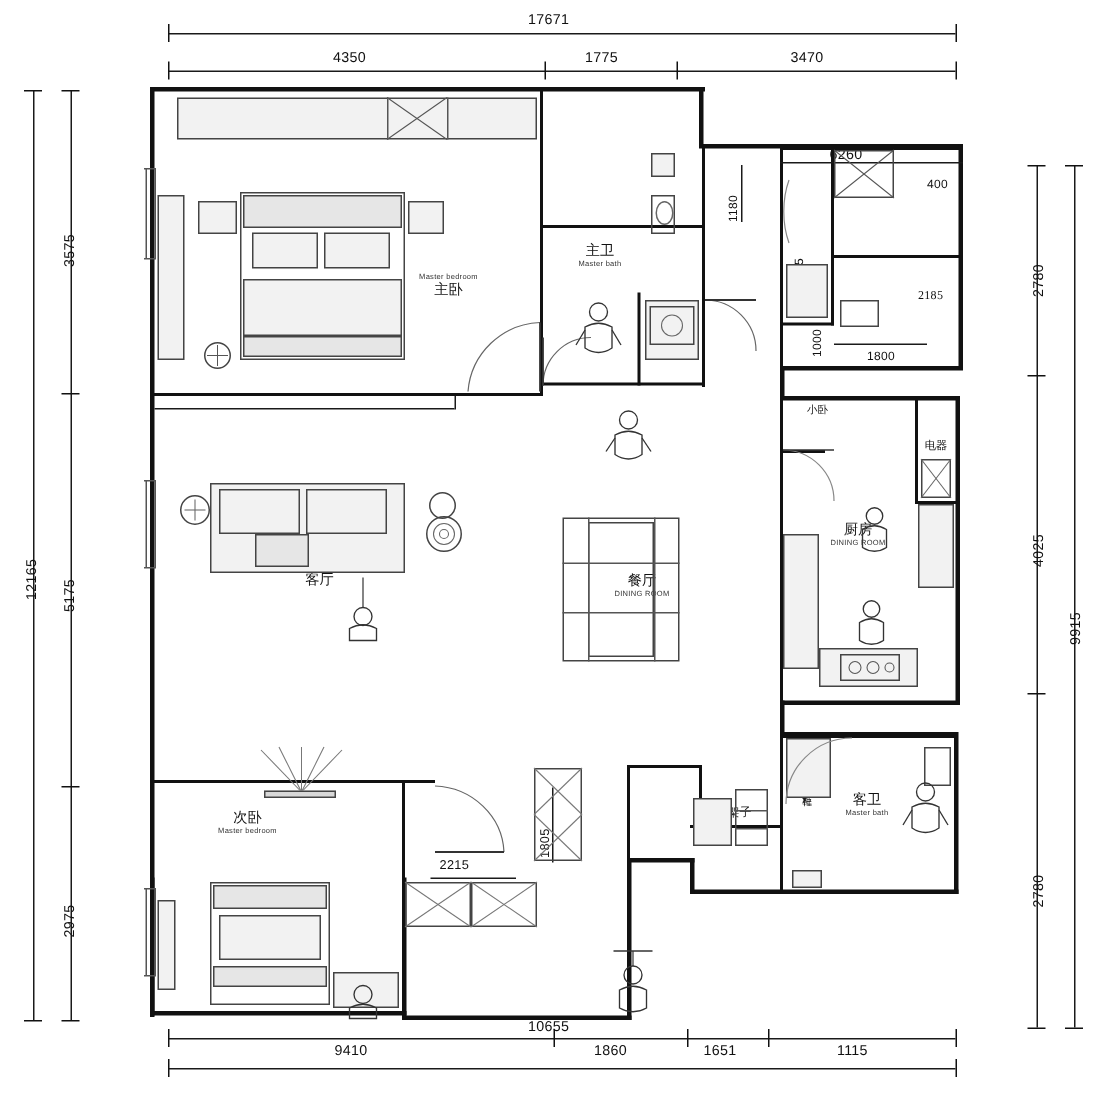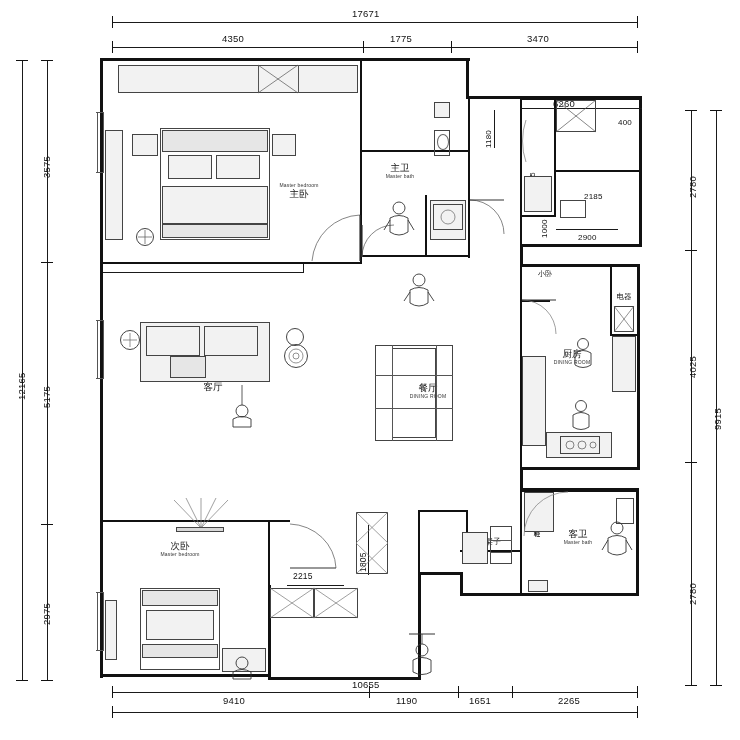--- a/index.html
+++ b/index.html
@@ -59,23 +59,23 @@
   <div class="tick" style="left:637px;top:706px;height:12px;"></div>
   <div class="dim" style="left:352px;top:679px;">10655</div>
 
   <div class="hline" style="left:112px;top:692px;width:525px;"></div>
   <div class="tick" style="left:112px;top:686px;height:12px;"></div>
   <div class="tick" style="left:369px;top:686px;height:12px;"></div>
   <div class="tick" style="left:458px;top:686px;height:12px;"></div>
   <div class="tick" style="left:512px;top:686px;height:12px;"></div>
   <div class="tick" style="left:637px;top:686px;height:12px;"></div>
   <div class="dim" style="left:223px;top:695px;">9410</div>
-  <div class="dim" style="left:396px;top:695px;">1190</div>
+  <div class="dim" style="left:396px;top:695px;">1860</div>
   <div class="dim" style="left:469px;top:695px;">1651</div>
-  <div class="dim" style="left:558px;top:695px;">2265</div>
+  <div class="dim" style="left:558px;top:695px;">1115</div>
 
   <div class="vline" style="left:22px;top:60px;height:620px;"></div>
   <div class="tickh" style="left:16px;top:60px;width:12px;"></div>
   <div class="tickh" style="left:16px;top:680px;width:12px;"></div>
   <div class="dim v" style="left:16px;top:400px;transform:rotate(-90deg);">12165</div>
 
   <div class="vline" style="left:47px;top:60px;height:620px;"></div>
   <div class="tickh" style="left:41px;top:60px;width:12px;"></div>
   <div class="tickh" style="left:41px;top:262px;width:12px;"></div>
   <div class="tickh" style="left:41px;top:524px;width:12px;"></div>
@@ -191,21 +191,21 @@
   <div class="lbl" style="left:398px;top:382px;width:60px;">
     <div class="cn">餐厅</div>
     <div class="en">DINING ROOM</div>
   </div>
 
   <div class="lbl" style="left:542px;top:348px;width:60px;">
     <div class="cn">厨房</div>
     <div class="en">DINING ROOM</div>
   </div>
 
-  <div class="lbl" style="left:145px;top:540px;width:70px;">
+  <div class="lbl" style="left:130px;top:540px;width:70px;">
     <div class="cn">次卧</div>
     <div class="en">Master bedroom</div>
   </div>
 
   <div class="lbl" style="left:548px;top:528px;width:60px;">
     <div class="cn">客卫</div>
     <div class="en">Master bath</div>
   </div>
 
   <div class="lbl" style="left:527px;top:268px;width:36px;">
@@ -226,24 +226,24 @@
 
   <div class="hline" style="left:520px;top:108px;width:122px;"></div>
   <div class="dim" style="left:553px;top:98px;">6260</div>
 
   <div class="dim v" style="left:484px;top:148px;transform:rotate(-90deg);font-size:8px;">1180</div>
   <div class="vline" style="left:494px;top:110px;height:38px;"></div>
 
   <div class="dim" style="left:618px;top:118px;font-size:8px;">400</div>
 
   <div class="dim v" style="left:528px;top:190px;transform:rotate(-90deg);font-size:8px;">1185</div>
-  <div class="dim" style="left:584px;top:192px;font-size:8px;">2185</div>
+  <div class="dim" style="left:612px;top:192px;font-size:8px;font-family:Liberation Serif, serif;">2185</div>
   <div class="dim v" style="left:528px;top:208px;transform:rotate(-90deg);font-size:8px;">500</div>
   <div class="dim v" style="left:540px;top:238px;transform:rotate(-90deg);font-size:8px;">1000</div>
-  <div class="dim" style="left:578px;top:233px;font-size:8px;">2900</div>
+  <div class="dim" style="left:578px;top:233px;font-size:8px;">1800</div>
   <div class="hline" style="left:556px;top:229px;width:62px;"></div>
 
   <div class="dim v" style="left:531px;top:400px;transform:rotate(-90deg);font-size:8px;">1400</div>
   <div class="vline" style="left:541px;top:362px;height:40px;"></div>
 
   <div class="dim" style="left:293px;top:571px;font-size:8.5px;">2215</div>
   <div class="hline" style="left:287px;top:585px;width:57px;"></div>
   <div class="dim v" style="left:358px;top:572px;transform:rotate(-90deg);font-size:8.5px;">1805</div>
   <div class="vline" style="left:368px;top:525px;height:50px;"></div>
 

